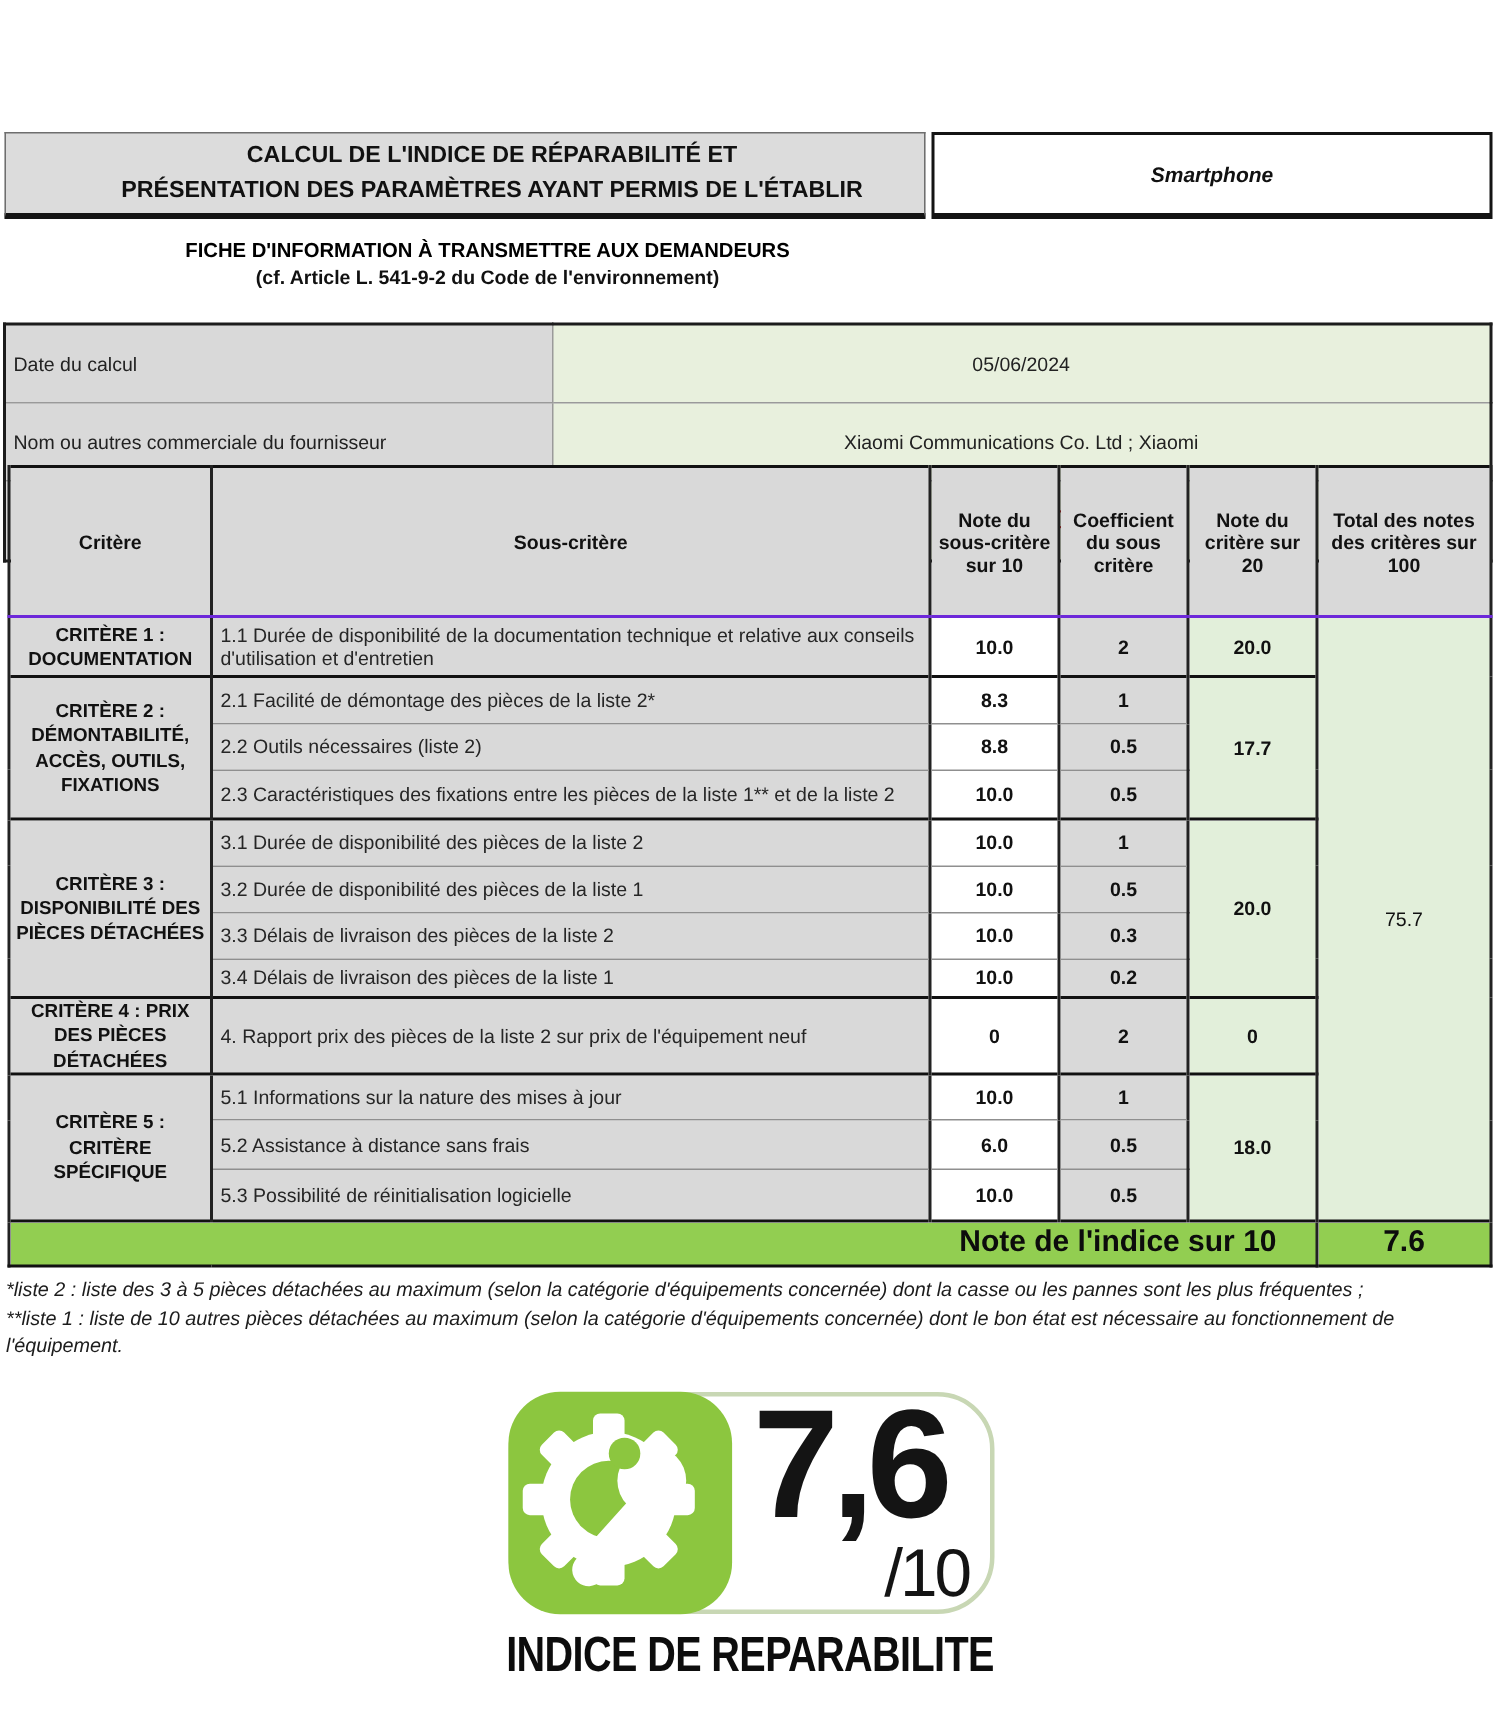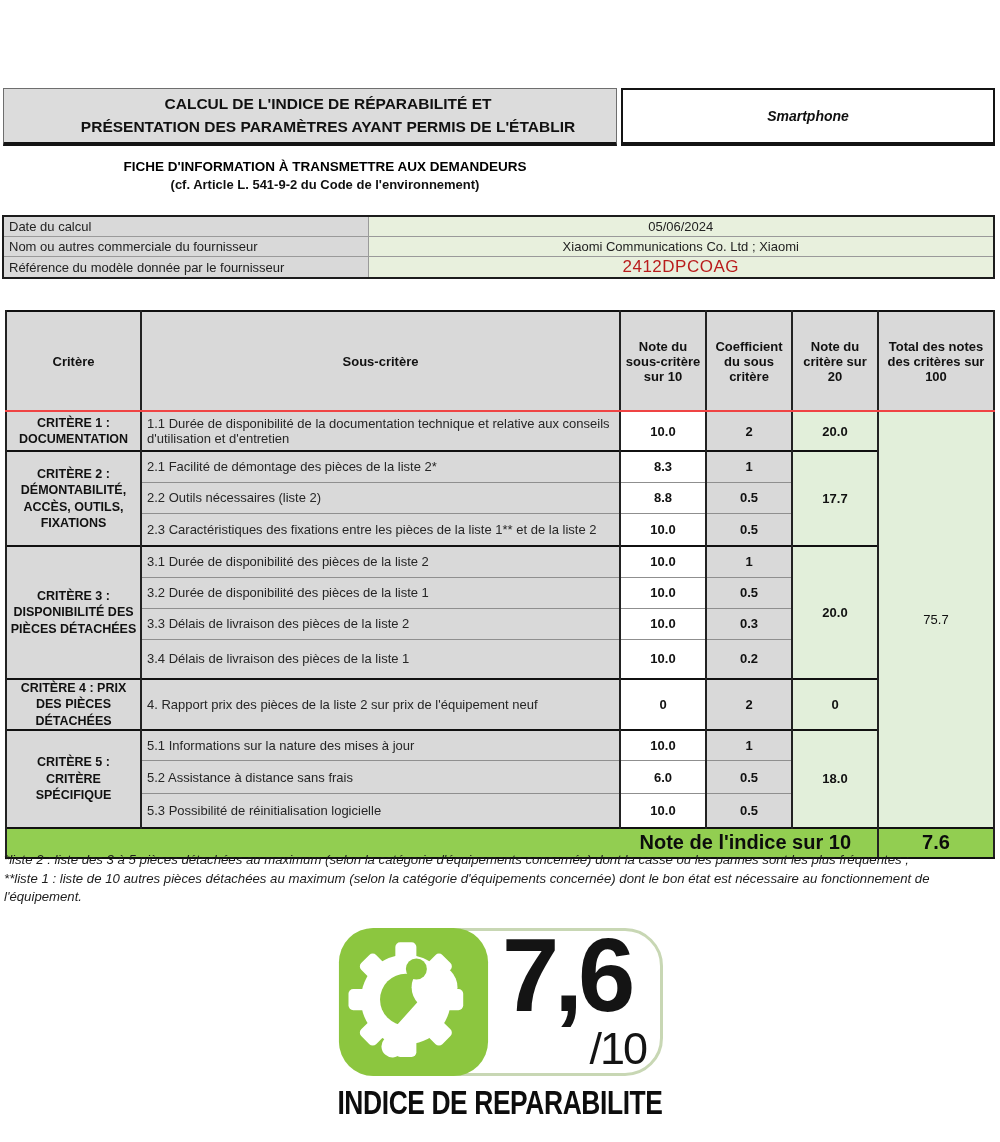--- a/index.html
+++ b/index.html
@@ -17,42 +17,42 @@
 
   
   .subtitle{position:absolute;top:159px;left:0;width:650px;text-align:center;}
   .subtitle .s1{font-weight:bold;font-size:13.5px;color:#000000;}
   .subtitle .s2{font-weight:bold;font-size:13px;margin-top:3px;color:#111;}
 
   
   table{border-collapse:collapse;}
   .info-table{position:absolute;top:215px;left:2px;width:993px;table-layout:fixed;
               border:2px solid #1c1c1c;}
-  .info-table td{border:1px solid #9a9a9a;height:19px;font-size:13px;padding:0;color:#222;}
+  .info-table td{border:1px solid #9a9a9a;height:19px;font-size:13px;padding:16px;color:#222;}
   .info-table td.lbl{background:#D9D9D9;padding-left:5px;}
   .info-table td.val{background:#E8F0DD;text-align:center;}
   .info-table td.val.ref{font-size:17px;color:#b91c1c;letter-spacing:0.5px;}
 
   
   .main-table{position:absolute;top:310px;left:5px;width:988px;table-layout:fixed;
               border:2px solid #111;}
   .main-table th,.main-table td{border-left:2px solid #222;border-right:2px solid #222;
               border-top:1px solid #8f8f8f;border-bottom:1px solid #8f8f8f;
               padding:0 3px;overflow:hidden;}
   .main-table th{background:#D9D9D9;font-size:13px;font-weight:bold;color:#111;
-                 border-bottom:2px solid #ef4444;height:98px;}
+                 border-bottom:2px solid #6d28d9;height:98px;}
   .main-table tr.sec td{border-top:2px solid #111;}
   .main-table td.critere{background:#D9D9D9;font-weight:bold;font-size:12.5px;text-align:center;
                          line-height:1.3;color:#111;}
   .main-table td.sub{background:#D9D9D9;font-size:13px;text-align:left;color:#262626;padding:0 5px;}
   .main-table td.n10{background:#fff;font-weight:bold;font-size:13px;text-align:center;color:#111;}
   .main-table td.coef{background:#D9D9D9;font-weight:bold;font-size:13px;text-align:center;color:#111;}
   .main-table td.n20{background:#E2EFDA;font-weight:bold;font-size:13px;text-align:center;color:#111;}
   .main-table td.total{background:#E2EFDA;font-weight:normal;font-size:13px;text-align:center;color:#111;}
-  tr.h30{height:30px}tr.h31{height:31px}tr.h32{height:40px}tr.h33{height:33px}tr.h34{height:34px}
+  tr.h30{height:30px}tr.h31{height:31px}tr.h32{height:26px}tr.h33{height:33px}tr.h34{height:34px}
   tr.h40{height:40px}tr.h45{height:45px}
   .main-table tr.bar td{background:#92CE51;border-top:2px solid #111;border-bottom:2px solid #111;}
   .main-table td.bar-label{text-align:right;font-weight:bold;font-size:20px;padding-right:26px;color:#0c0c0c;}
   .main-table td.bar-value{text-align:center;font-weight:bold;font-size:20px;color:#0c0c0c;}
 
   
   .footnotes{position:absolute;top:851px;left:4px;width:988px;font-style:italic;
              font-size:13.2px;line-height:1.42;color:#1c1c1c;}
 
   

